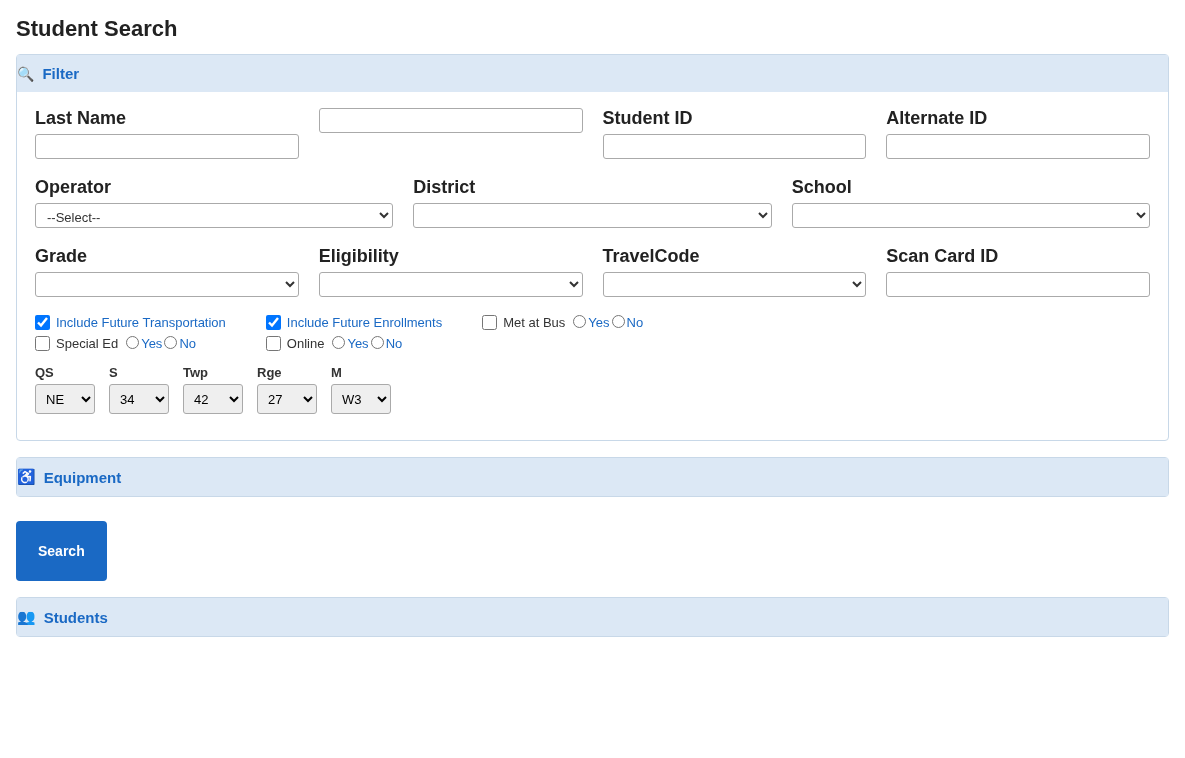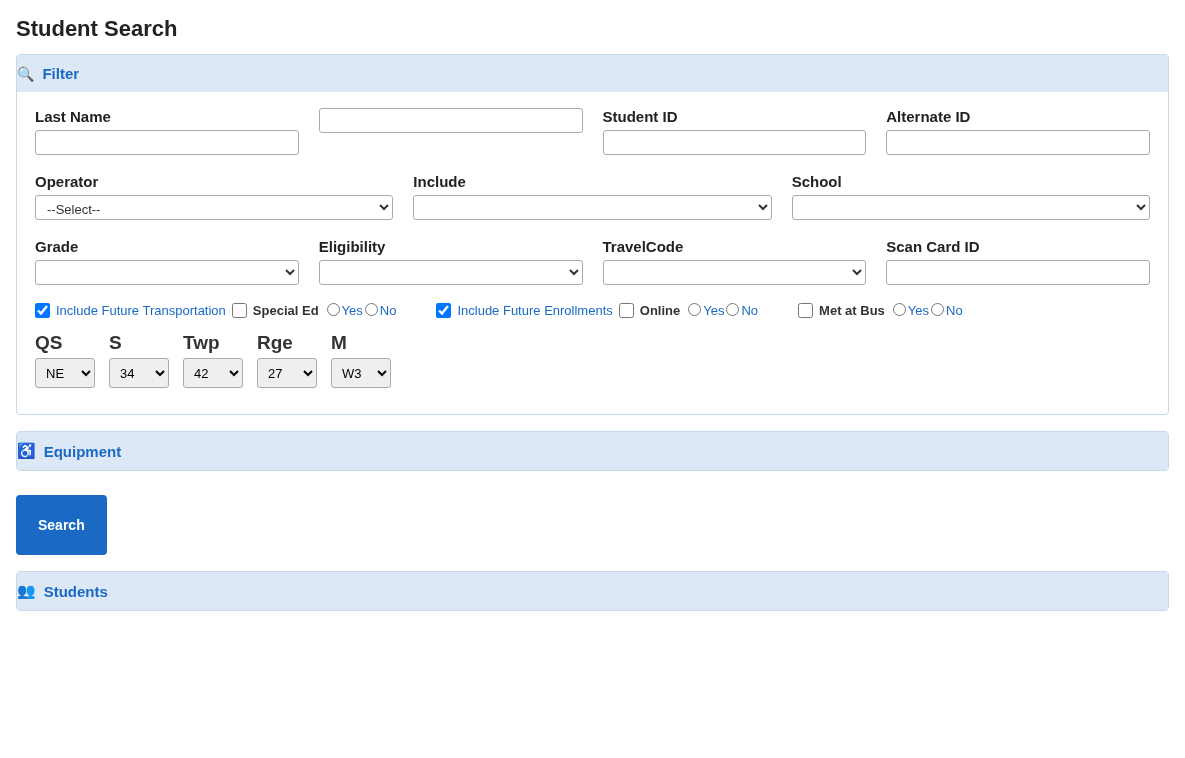--- a/index.html
+++ b/index.html
@@ -40,21 +40,21 @@
       margin-bottom: 18px;
     }
     .form-group {
       display: flex;
       flex-direction: column;
       gap: 5px;
       flex: 1;
     }
     .form-group label {
       font-weight: bold;
-      font-size: 15px;
+      font-size: 18px;
       color: #222;
     }
     .form-group input[type="text"],
     .form-group select {
       border: 1px solid #aaa;
       border-radius: 3px;
       padding: 5px 7px;
       font-size: 13px;
       height: 25px;
       color: #333;
@@ -62,21 +62,21 @@
     }
     .checkboxes-row {
       display: flex;
       gap: 40px;
       margin-bottom: 14px;
       align-items: flex-start;
       flex-wrap: wrap;
     }
     .checkbox-group {
       display: flex;
-      flex-direction: row;
+      flex-direction: column;
       gap: 6px;
     }
     .checkbox-item {
       display: flex;
       align-items: center;
       gap: 6px;
       font-size: 13px;
     }
     .checkbox-item input[type="checkbox"] {
       width: 15px;
@@ -97,21 +97,21 @@
       gap: 14px;
       margin-bottom: 10px;
     }
     .qs-group {
       display: flex;
       flex-direction: column;
       gap: 4px;
     }
     .qs-group label {
       font-weight: bold;
-      font-size: 19px;
+      font-size: 13px;
     }
     .qs-group select {
       border: 1px solid #aaa;
       border-radius: 3px;
       padding: 4px 6px;
       font-size: 13px;
       height: 30px;
       min-width: 60px;
     }
     .btn-search {
@@ -122,21 +122,21 @@
       padding: 22px 22px;
       font-size: 14px;
       font-weight: bold;
       cursor: pointer;
       margin-top: 8px;
       margin-bottom: 16px;
     }
     .search-icon::before { content: '🔍'; font-size: 14px; }
     .equipment-icon::before { content: '♿'; font-size: 15px; }
     .students-icon::before { content: '👥'; font-size: 15px; }
-    .inline-label { color: #333 !important; font-weight: bold; text-align: center; }
+    .inline-label { color: #333 !important; font-weight: normal; text-align: center; }
   </style>
 </head>
 <body>
 
 
 
 <h1>Student Search</h1>
 
 
 <div class="panel">
@@ -165,21 +165,21 @@
     </div>
 
     <div class="form-row">
       <div class="form-group">
         <label>Operator</label>
         <select>
           <option>--Select--</option>
         </select>
       </div>
       <div class="form-group">
-        <label>Include</label>
+        <label>District</label>
         <select>
           <option value=""></option>
         </select>
       </div>
       <div class="form-group">
         <label>School</label>
         <select>
           <option value=""></option>
         </select>
       </div>

